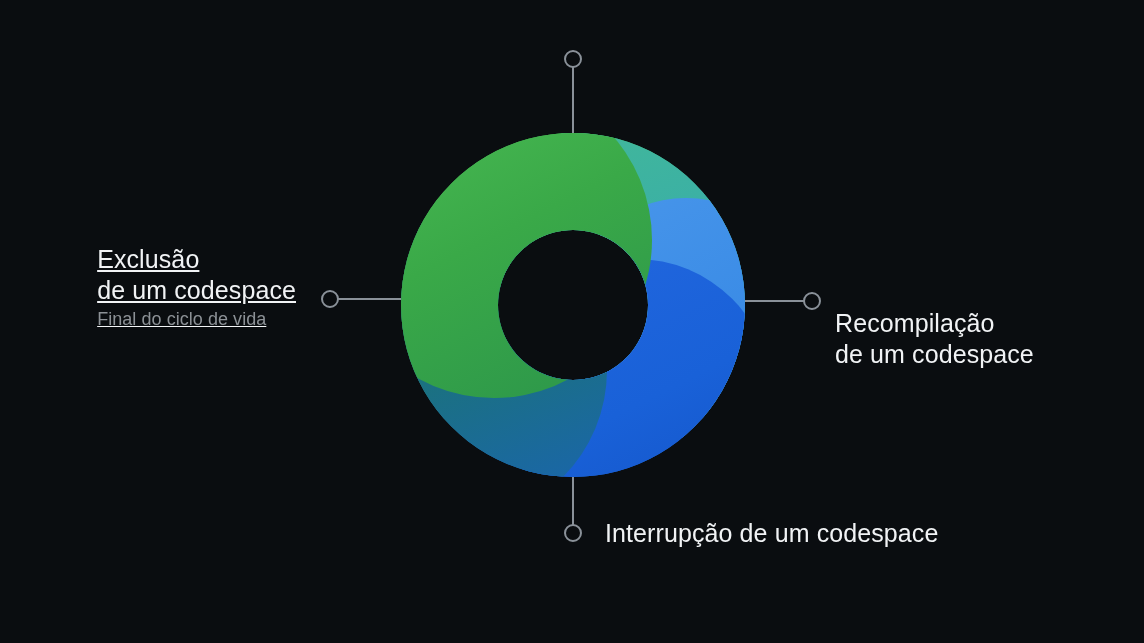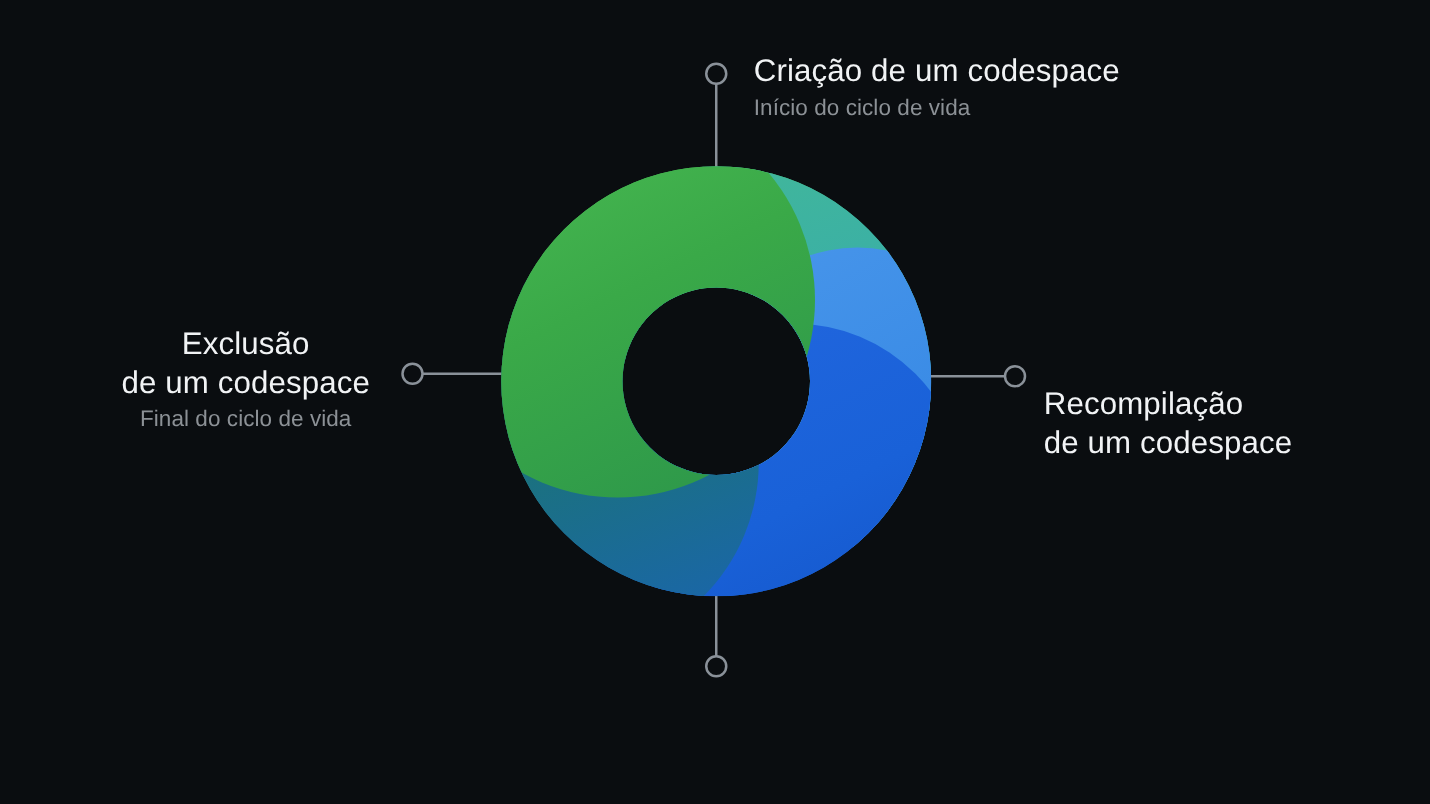--- a/index.html
+++ b/index.html
@@ -59,22 +59,23 @@
     text-align: left;
     margin-top: 29px;
   }
   #callout-bottom {
     left: 605px;
     top: 518px;
     text-align: left;
   }
   #callout-left {
     right: 848px;
-    top: 260px;
-    text-align: center;
+    top: 244px;
+    text-align: left;
+    text-decoration: underline;
   }
 </style>
 </head>
 <body>
 
 <div id="stage">
 
   <svg id="diagram-svg" viewBox="0 0 1144 643">
     <defs>
 
@@ -145,30 +146,29 @@
     </g>
 
     <g fill="#0a0d10" stroke="#8a9199" stroke-width="2">
       <circle cx="573" cy="59" r="8"></circle>
       <circle cx="812" cy="301" r="8"></circle>
       <circle cx="573" cy="533" r="8"></circle>
       <circle cx="330" cy="299" r="8"></circle>
     </g>
   </svg>
 
-  <div class="callout" id="callout-top">
-    <div class="title">Criação de um codespace</div>
-    <div class="subtitle">Início do ciclo de vida</div>
-  </div>
 
   <div class="callout" id="callout-right">
     <div class="title">Recompilação
 de um codespace</div>
   </div>
 
+  <div class="callout" id="callout-bottom">
+    <div class="title">Interrupção de um codespace</div>
+  </div>
 
   <div class="callout" id="callout-left">
     <div class="title">Exclusão
 de um codespace</div>
     <div class="subtitle">Final do ciclo de vida</div>
   </div>
 
 </div>
 
 </body></html>

